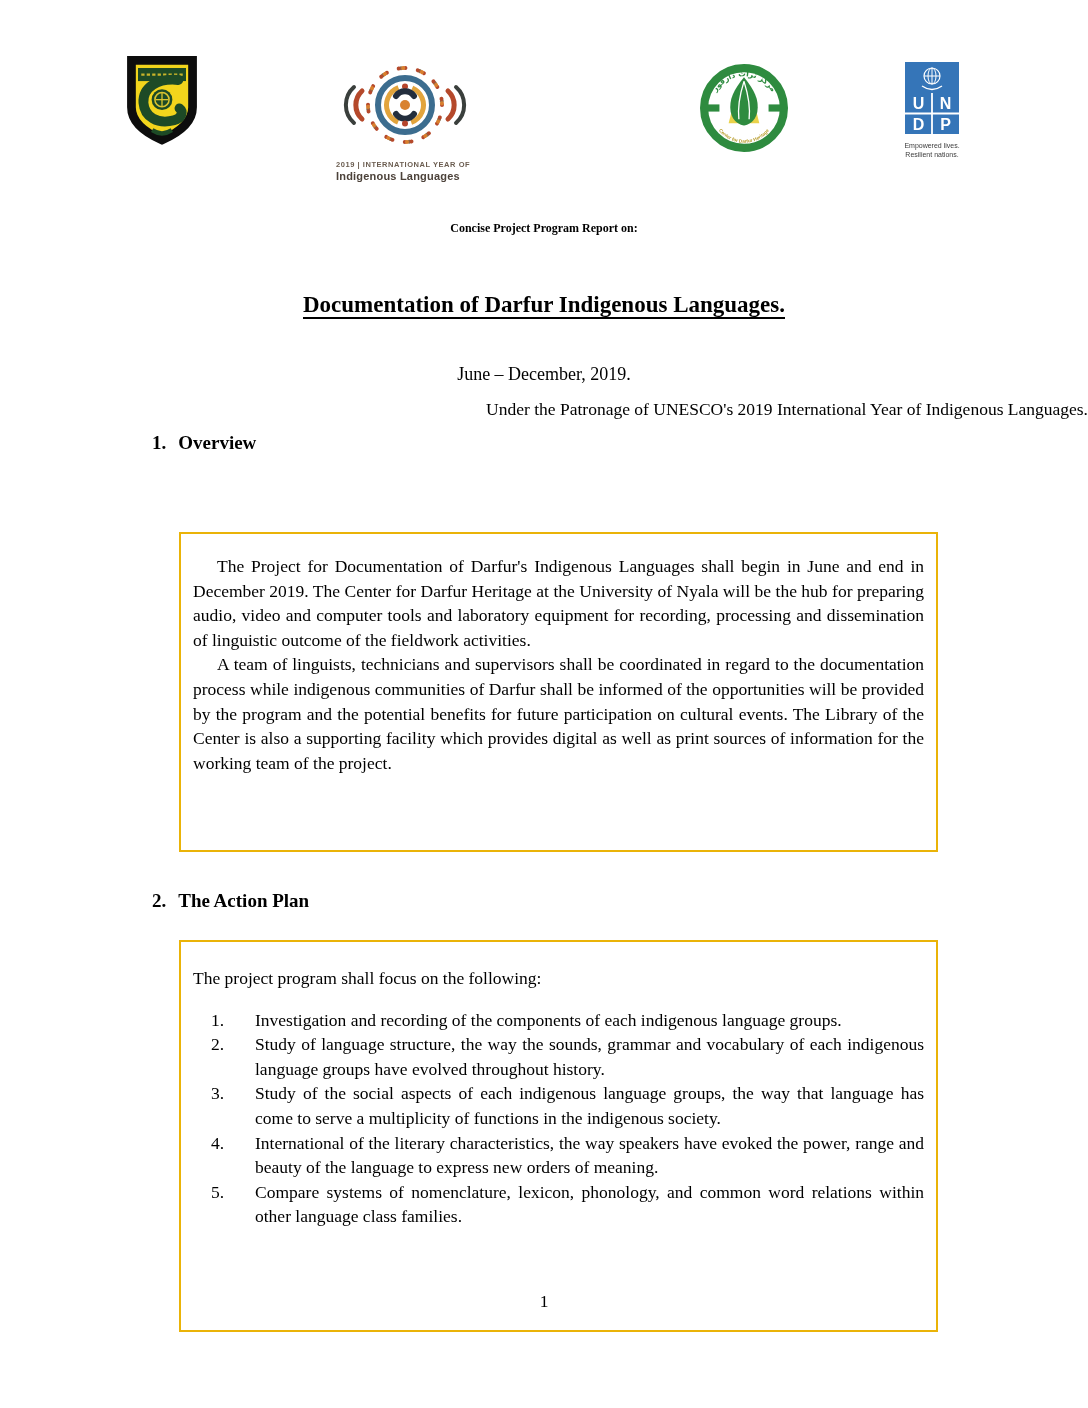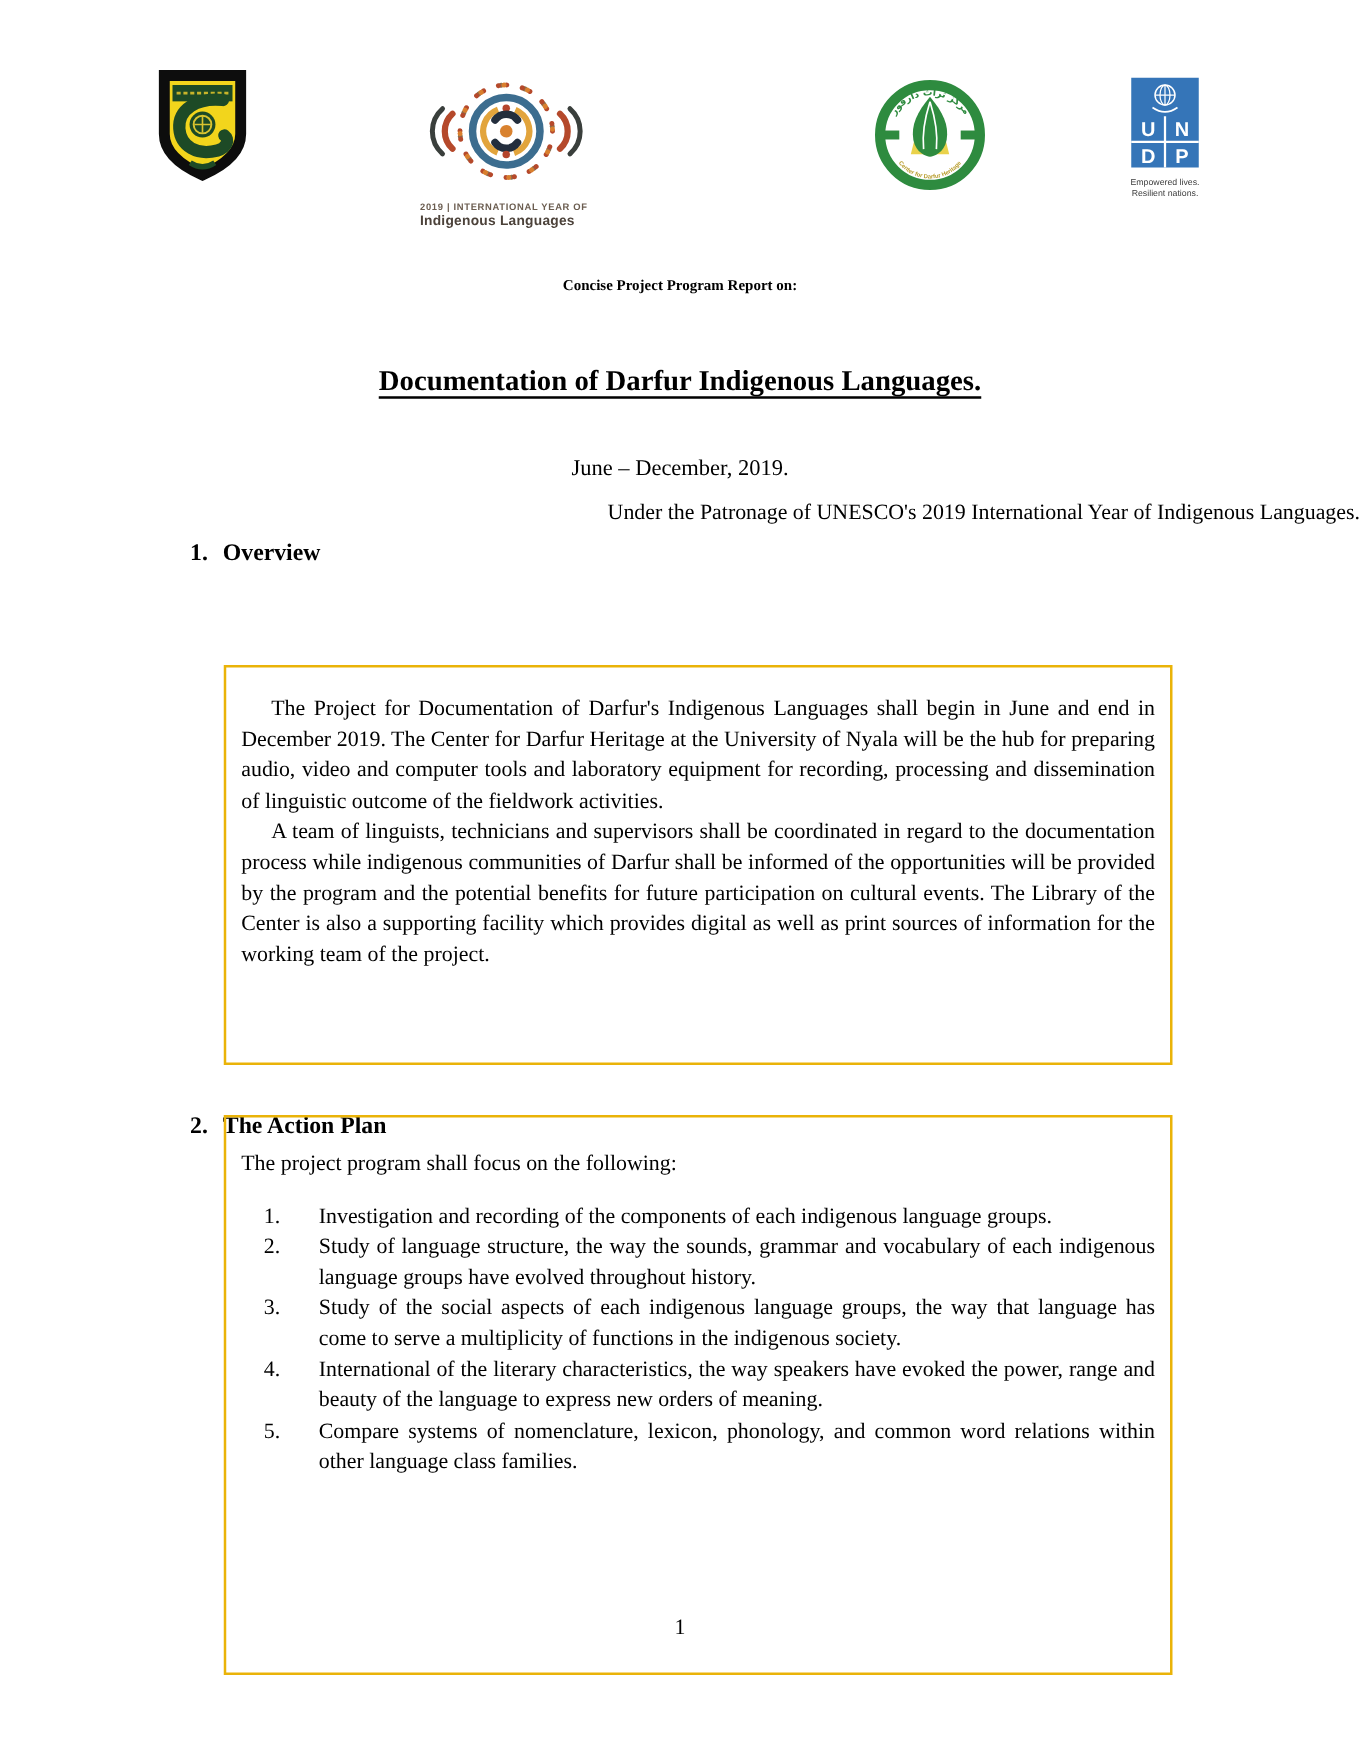--- a/index.html
+++ b/index.html
@@ -37,21 +37,21 @@
   .sec-heading .num{margin-right:12px;}
   .h-overview{top:432px;}
   .h-action{top:890px;}
   
   .tbox{
     position:absolute;left:179px;width:759px;border:2px solid #eab308;
     box-sizing:border-box;font-size:17.5px;line-height:24.6px;overflow:hidden;
   }
   .box-overview{top:532px;height:320px;padding:20px 12px 0 12px;}
   .box-overview p{margin:0;text-indent:24px;text-align:justify;}
-  .box-action{top:892px;height:448px;padding:24px 12px 12px 12px;}
+  .box-action{top:940px;height:392px;padding:24px 12px 12px 12px;}
   .box-action .intro{margin:0 0 17px 0;}
   .action-item{position:relative;padding-left:62px;text-align:justify;}
   .action-item .inum{position:absolute;left:18px;top:0;}
   
   .pageno{top:1291px;font-size:17.5px;}
 </style>
 </head>
 <body>
 
 <div class="page">

